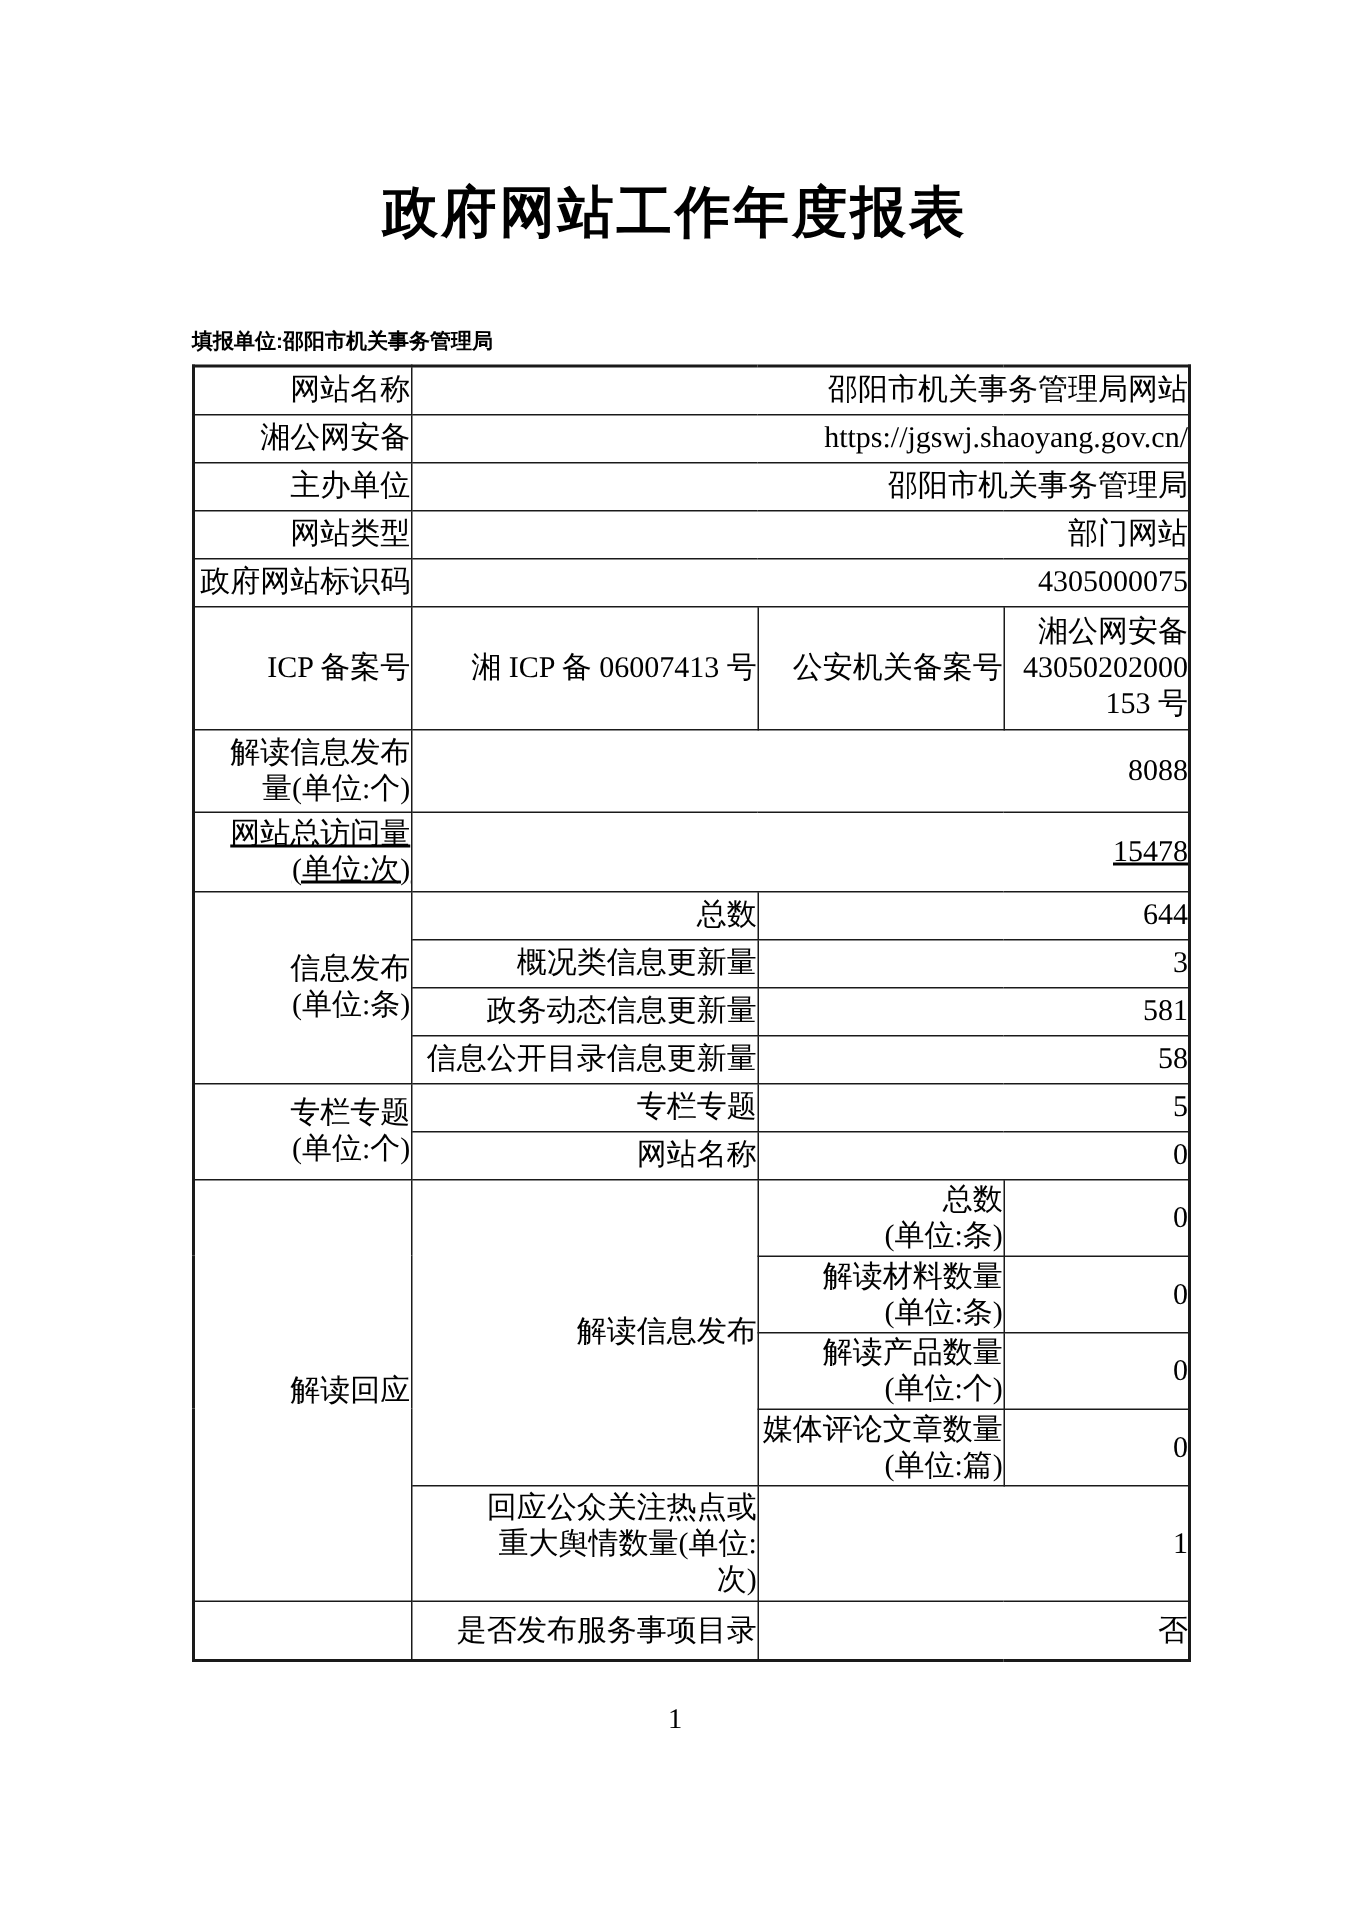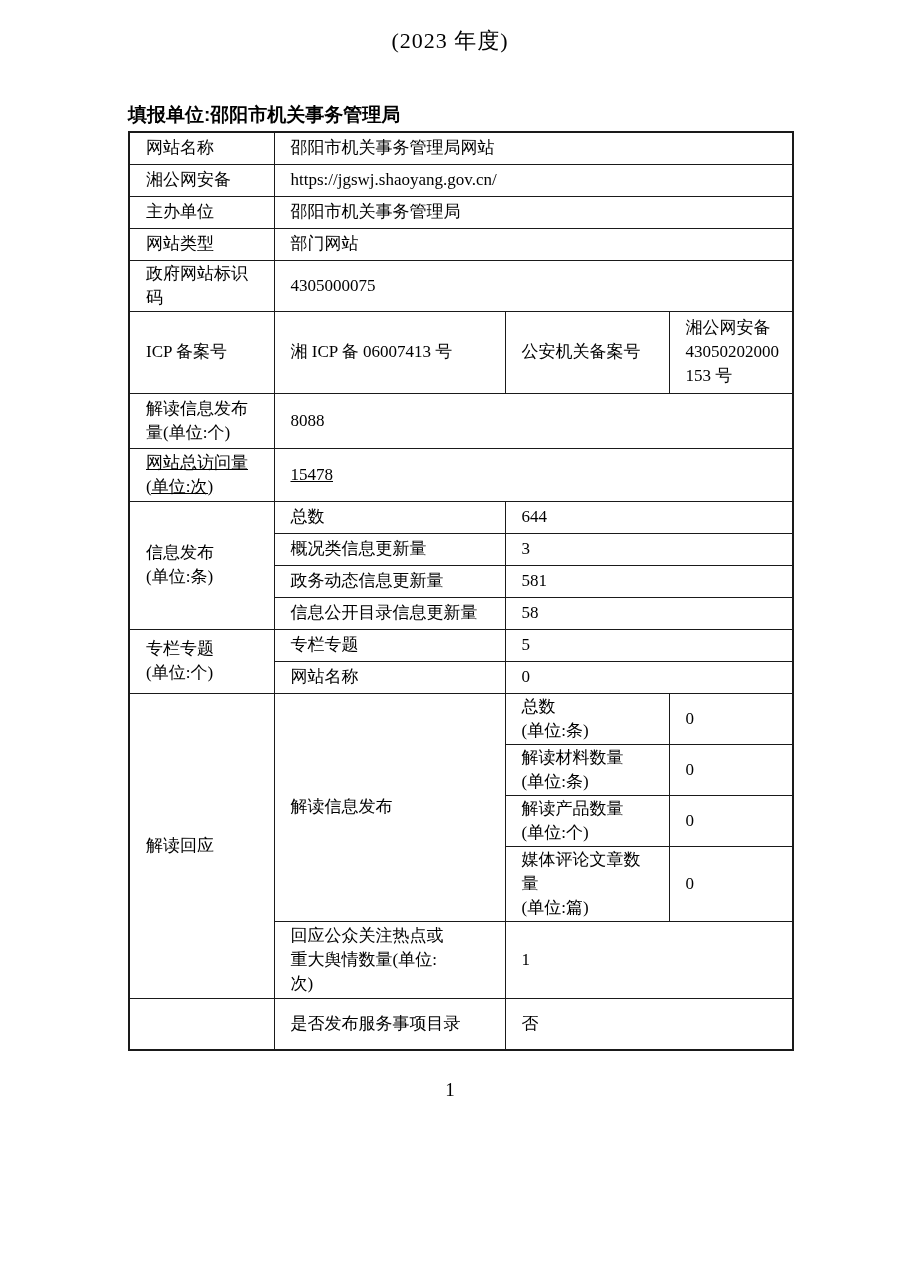--- a/index.html
+++ b/index.html
@@ -29,60 +29,60 @@
     margin-top: 28px;
     text-align: center;
     font-size: 22px;
     line-height: 26px;
     letter-spacing: 1px;
   }
   .reporting-unit {
     margin: 50px 0 0 128px;
     font-family: "Liberation Sans", "DejaVu Sans", sans-serif;
     font-weight: bold;
-    font-size: 19px;
+    font-size: 14px;
     line-height: 22px;
   }
   table.report-table {
     margin: 5px 0 0 128px;
     width: 664px;
     border-collapse: collapse;
     table-layout: fixed;
     border: 2px solid #1a1a1a;
   }
   .report-table td {
     border: 1px solid #1a1a1a;
-    text-align: left;
+    text-align: right;
     vertical-align: middle;
-    font-size: 17px;
+    font-size: 20px;
     line-height: 24px;
-    padding: 1px 16px;
+    padding: 1px 0;
     white-space: pre-line;
     overflow: hidden;
   }
   tr.h32 { height: 32px; }
   tr.h82 { height: 82px; }
   tr.h55 { height: 55px; }
   tr.h53 { height: 53px; text-decoration: underline; }
   tr.h50 { height: 50px; }
   tr.h77 { height: 77px; }
-  tr.h40 { height: 52px; }
+  tr.h40 { height: 40px; }
   .page-number {
     margin-top: 28px;
     text-align: center;
     font-size: 19px;
     line-height: 22px;
   }
 </style>
 </head>
 <body>
 
 <div class="page">
 
-  <div class="report-subtitle">(2023 年度)</div>
+  <h1 class="report-title">政府网站工作年度报表</h1>
   <div class="reporting-unit">填报单位:邵阳市机关事务管理局</div>
 
   <table class="report-table">
     <colgroup>
       <col style="width:145px">
       <col style="width:231px">
       <col style="width:164px">
       <col style="width:124px">
     </colgroup>
     <tbody>

